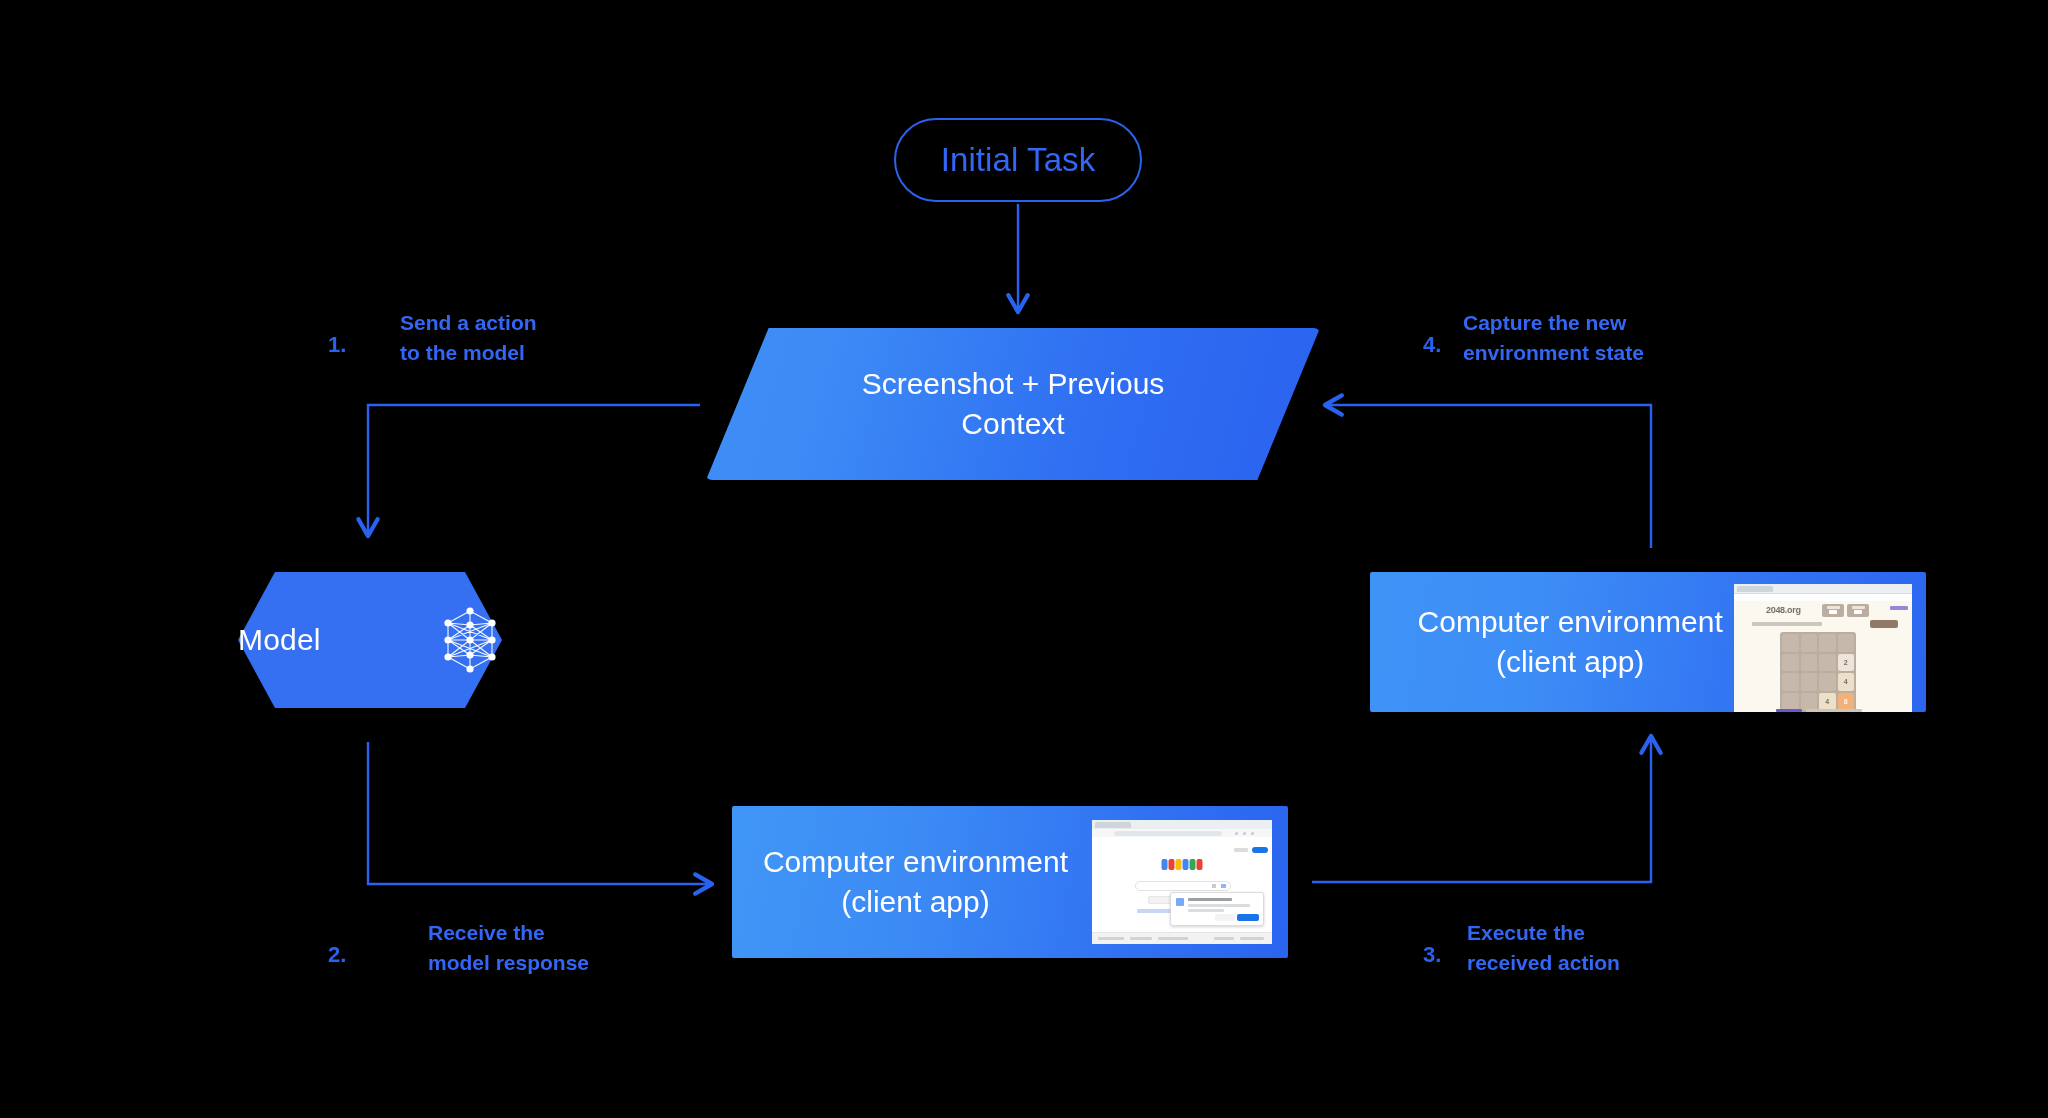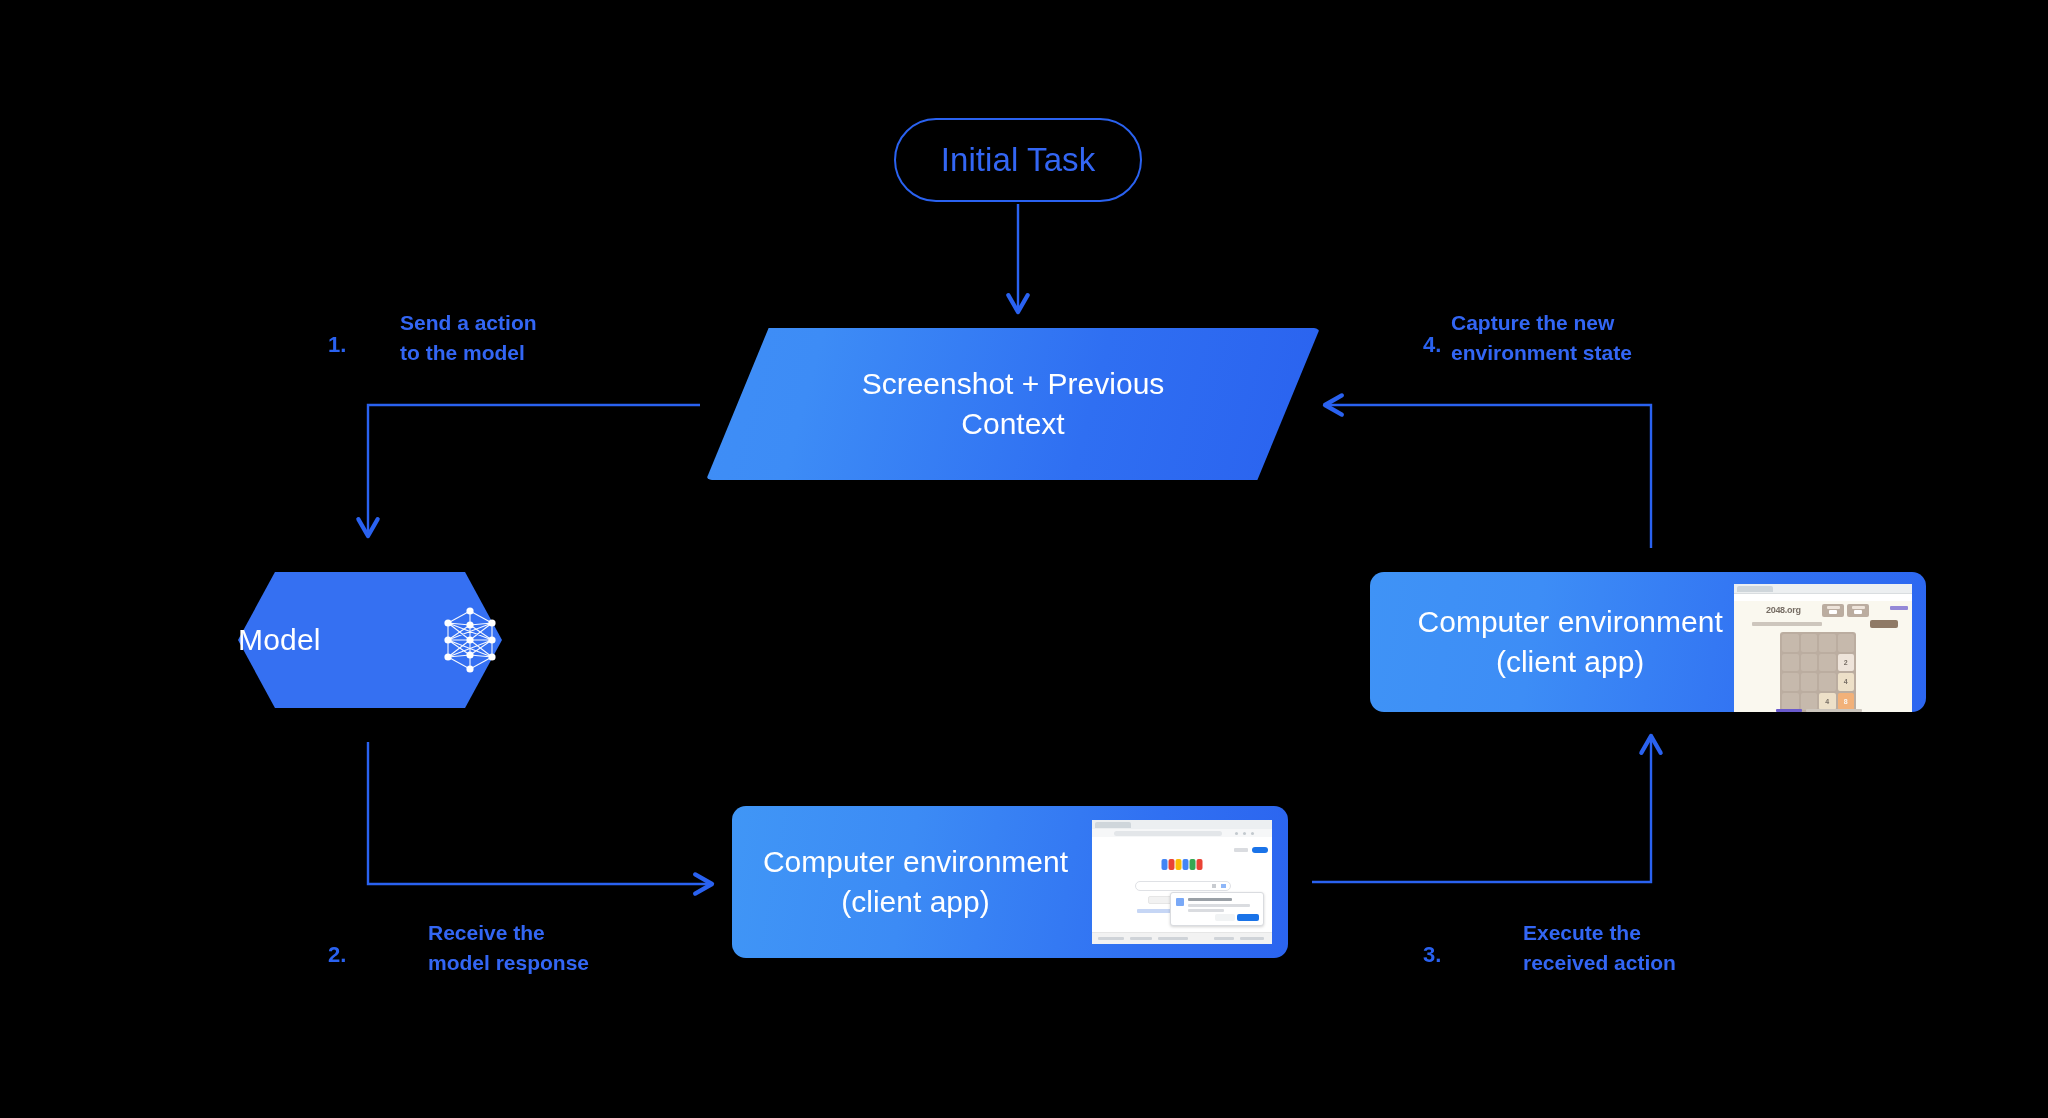--- a/index.html
+++ b/index.html
@@ -105,21 +105,21 @@
   #model-node .hex-label {
     color: #ffffff;
     font-size: 30px;
     letter-spacing: 0.2px;
   }
   #model-node .nn-icon { width: 64px; height: 70px; display:block; }
 
   
   .env-card {
     position: absolute;
-    border-radius: 14px;
+    border-radius: 2px;
     overflow: hidden;
   }
   .env-card .env-bg { position: absolute; inset: 0; }
   #env-right {
     left: 1370px;
     top: 572px;
     width: 556px;
     height: 140px;
   }
   #env-right .env-bg {
@@ -256,27 +256,27 @@
     font-weight: bold;
     line-height: 30px;
     color: #3366f4;
     white-space: pre-line;
   }
   #step-1 { left: 328px; top: 308px; }
   #step-1 .num { position:absolute; left: 0px; top: 22px; width:auto; }
   #step-1 .txt { margin-left: 72px; }
   #step-4 { left: 1423px; top: 308px; }
   #step-4 .num { position:absolute; left: 0px; top: 22px; width:auto; }
-  #step-4 .txt { margin-left: 28px; }
+  #step-4 .txt { margin-left: 40px; }
   #step-2 { left: 328px; top: 918px; }
   #step-2 .num { position:absolute; left: 0px; top: 22px; width:auto; }
   #step-2 .txt { margin-left: 100px; }
   #step-3 { left: 1423px; top: 918px; }
   #step-3 .num { position:absolute; left: 0px; top: 22px; width:auto; }
-  #step-3 .txt { margin-left: 100px; }
+  #step-3 .txt { margin-left: 44px; }
 </style>
 </head>
 <body>
 
 <div class="stage">
 
   <svg class="wires" viewBox="0 0 2048 1118">
     <defs>
       <marker id="ah" markerWidth="12" markerHeight="12" refX="9" refY="6" orient="auto">
         <path d="M2,2 L9,6 L2,10" fill="none" stroke="#2a62f0" stroke-width="1.8" stroke-linecap="round" stroke-linejoin="round"></path>

